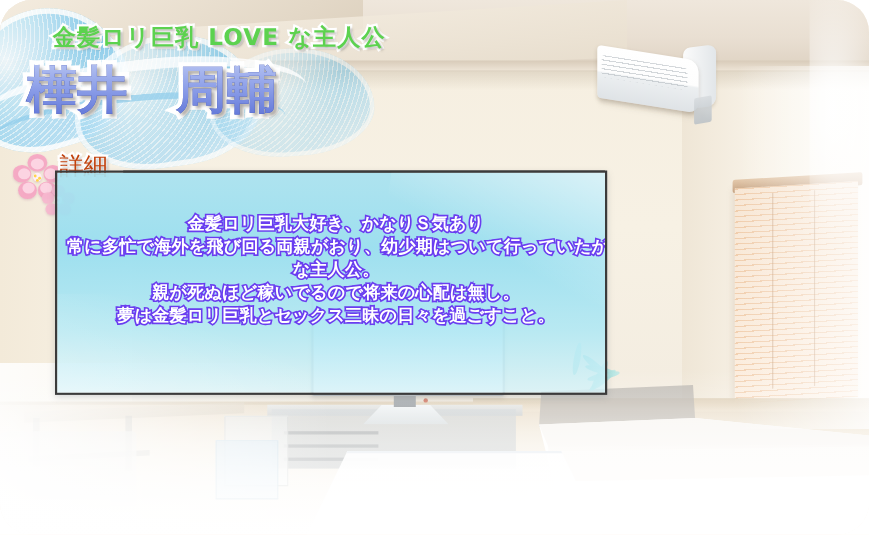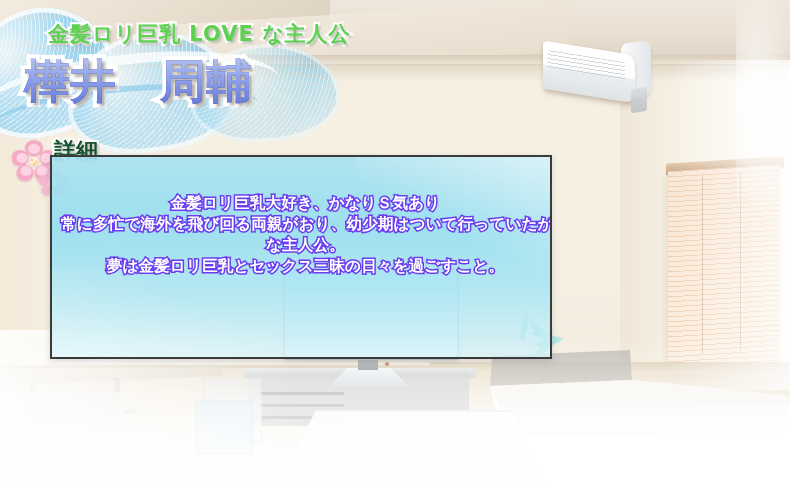--- a/index.html
+++ b/index.html
@@ -3,20 +3,21 @@
 <meta charset="utf-8">
 <style>
   html,body{margin:0;padding:0;background:#fff;}
   body{font-family:"DejaVu Sans","Liberation Sans",sans-serif;}
 
   #stage{
     position:relative;
     width:790px;height:486px;
     overflow:hidden;
     background:#fdf6ec;
+    border-radius:29px;
   }
 
   
   .room{position:absolute;inset:0;overflow:hidden;}
 
   
   .ceiling{
     position:absolute;left:0;top:0;width:100%;height:62px;
     background:linear-gradient(180deg,#efe7dc 0%,#e9dfd2 55%,#ded2c2 100%);
   }
@@ -323,22 +324,22 @@
     position:absolute;left:10px;top:138px;width:540px;height:34px;
   }
   .flower{
     position:absolute;
     filter:drop-shadow(0 1px 1px rgba(200,150,170,.45));
   }
   .flower-1{left:2px;top:2px;}
   .flower-2{left:28px;top:30px;}
   .detail-title{
     position:absolute;left:44px;top:-2px;
-    font-size:22px;font-weight:bold;
-    color:#14532d;
+    font-size:22px;font-weight:normal;
+    color:#c2410c;
     -webkit-text-stroke:4px #ffffff;
     paint-order:stroke fill;
     text-shadow:2px 2px 2px rgba(90,80,70,.38);
   }
   .head-rule{
     position:absolute;left:102px;top:17px;width:438px;height:2px;
     background:#3b3b3b;
   }
 
   
@@ -514,17 +515,18 @@
     <div class="head-rule"></div>
   </div>
 
   <div class="panel">
     <div class="panel-shine"></div>
     <div class="panel-shine2"></div>
     <div class="panel-body">
       <div class="body-line">金髪ロリ巨乳大好き、かなりＳ気あり</div>
       <div class="body-line">常に多忙で海外を飛び回る両親がおり、幼少期はついて行っていたが、</div>
       <div class="body-line">な主人公。</div>
+      <div class="body-line">親が死ぬほど稼いでるので将来の心配は無し。</div>
       <div class="body-line">夢は金髪ロリ巨乳とセックス三昧の日々を過ごすこと。</div>
     </div>
   </div>
 
 </div>
 
 </body></html>

